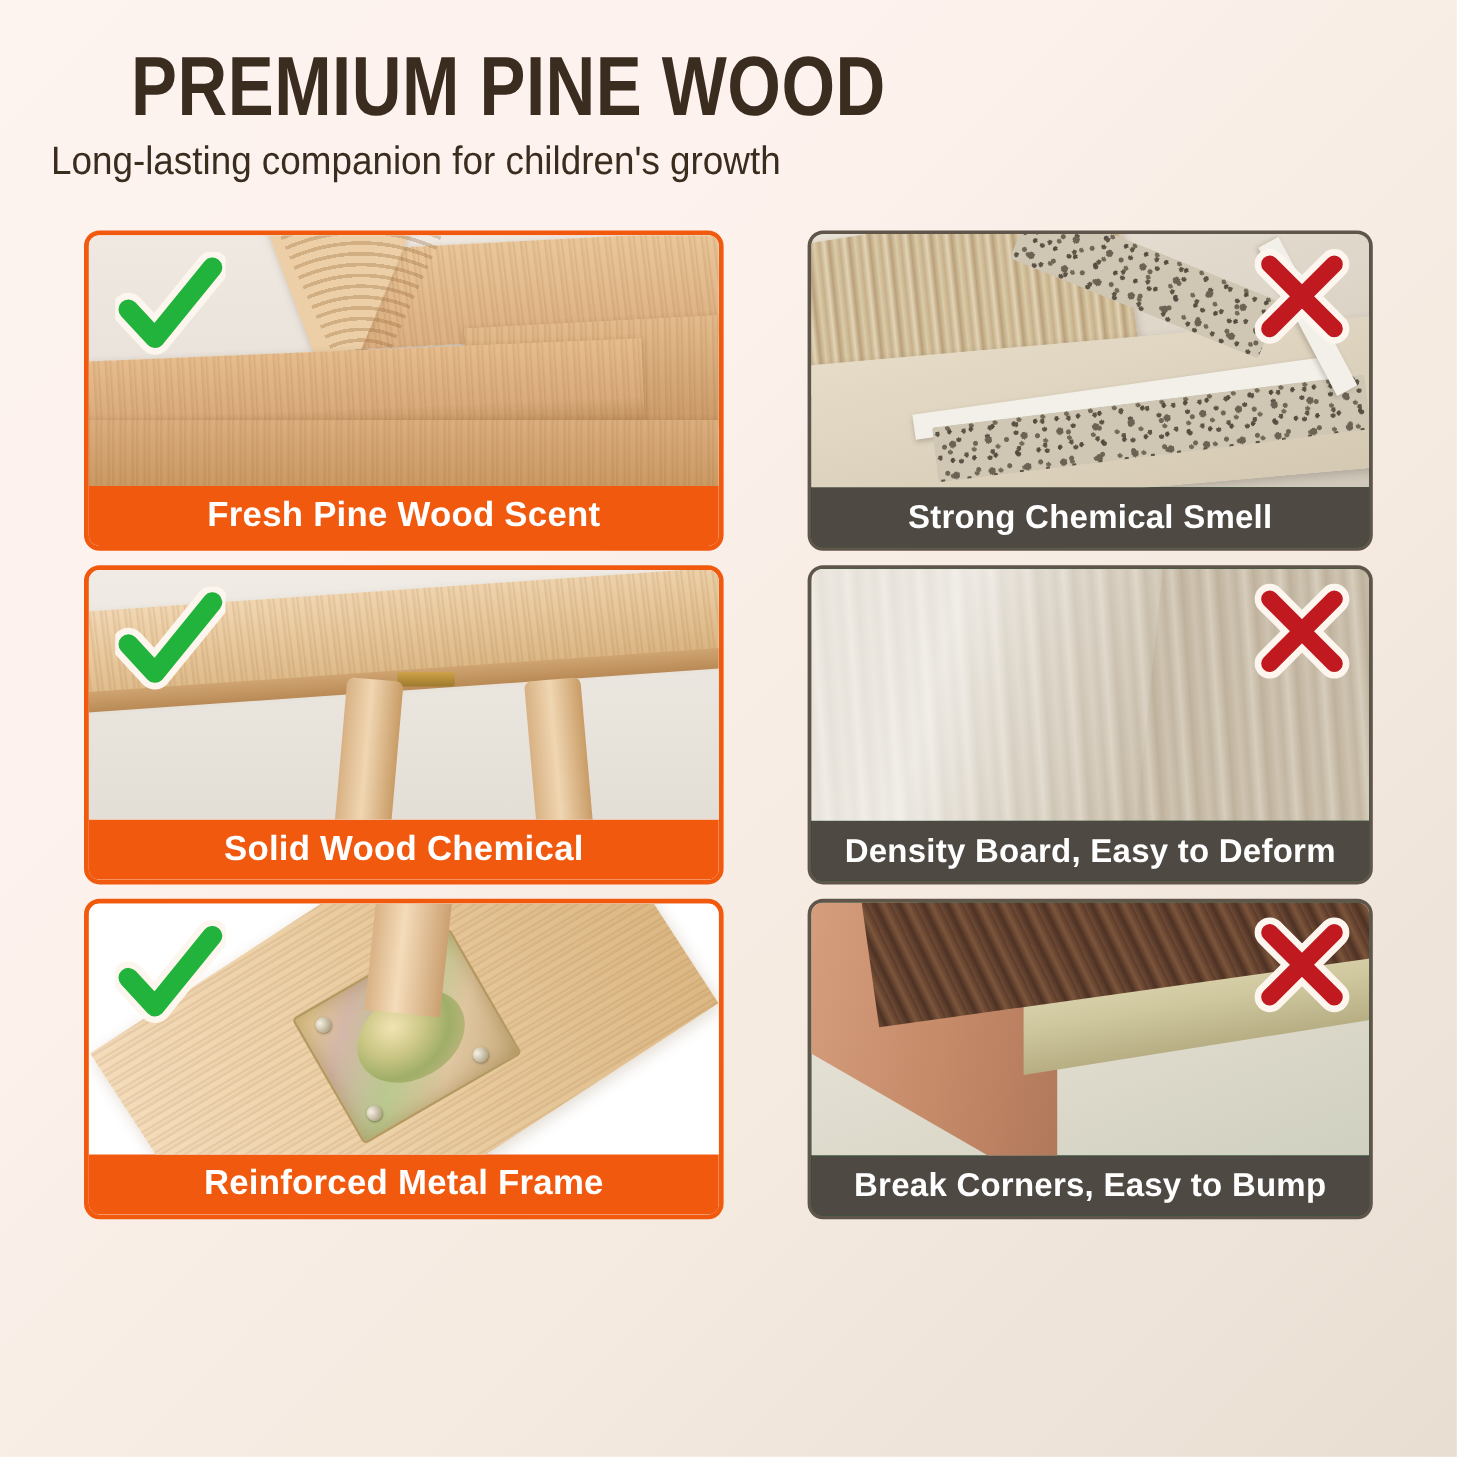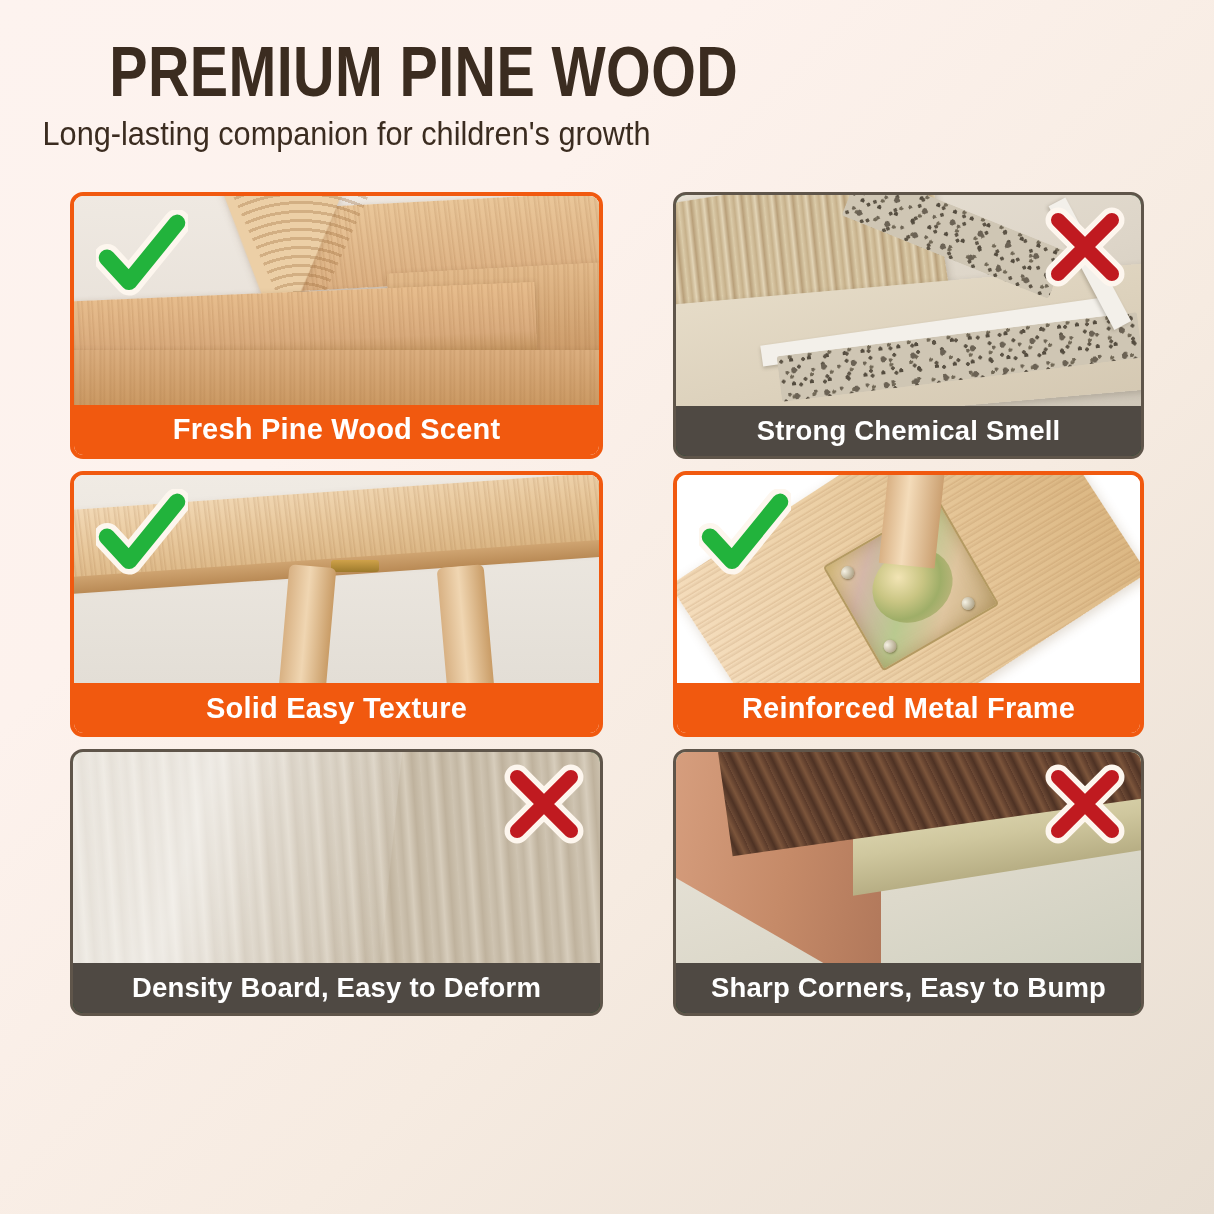--- a/index.html
+++ b/index.html
@@ -355,21 +355,34 @@
         <div class="edge"></div>
         <div class="bracket"></div>
         <div class="leg"></div>
         <div class="leg leg2"></div>
       </div>
       <svg class="mark check" viewBox="0 0 100 100">
         <path d="M12 52 L36 78 L88 14" fill="none" stroke="#fdf6ee" stroke-width="30" stroke-linecap="round" stroke-linejoin="round"></path>
         <path d="M12 52 L36 78 L88 14" fill="none" stroke="#22B33C" stroke-width="18" stroke-linecap="round" stroke-linejoin="round"></path>
       </svg>
     </div>
-    <div class="bar">Solid Easy Texture</div>
+    <div class="bar">Solid Wood Chemical</div>
+  </div>
+
+  <div class="card bad">
+    <div class="photo">
+      <div class="scene s3">
+        <div class="sheen"></div>
+      </div>
+      <svg class="mark cross" viewBox="0 0 100 100">
+        <path d="M18 18 L82 82 M82 18 L18 82" stroke="#fdf6ee" stroke-width="30" stroke-linecap="round"></path>
+        <path d="M18 18 L82 82 M82 18 L18 82" stroke="#C01A20" stroke-width="17" stroke-linecap="round"></path>
+      </svg>
+    </div>
+    <div class="bar">Density Board, Easy to Deform</div>
   </div>
 
   <div class="card good">
     <div class="photo">
       <div class="scene s5">
         <div class="board">
             <div class="grain cap" style="--ang:2deg"></div>
           </div>
         <div class="plate">
           <div class="screw" style="left:8%;top:8%"></div>
@@ -381,43 +394,30 @@
         <div class="post"></div>
       </div>
       <svg class="mark check" viewBox="0 0 100 100">
         <path d="M12 52 L36 78 L88 14" fill="none" stroke="#fdf6ee" stroke-width="30" stroke-linecap="round" stroke-linejoin="round"></path>
         <path d="M12 52 L36 78 L88 14" fill="none" stroke="#22B33C" stroke-width="18" stroke-linecap="round" stroke-linejoin="round"></path>
       </svg>
     </div>
     <div class="bar">Reinforced Metal Frame</div>
   </div>
 
-  <div class="card bad">
-    <div class="photo">
-      <div class="scene s3">
-        <div class="sheen"></div>
-      </div>
-      <svg class="mark cross" viewBox="0 0 100 100">
-        <path d="M18 18 L82 82 M82 18 L18 82" stroke="#fdf6ee" stroke-width="30" stroke-linecap="round"></path>
-        <path d="M18 18 L82 82 M82 18 L18 82" stroke="#C01A20" stroke-width="17" stroke-linecap="round"></path>
-      </svg>
-    </div>
-    <div class="bar">Density Board, Easy to Deform</div>
-  </div>
-
 
 
   <div class="card bad">
     <div class="photo">
       <div class="scene s8">
         <div class="sidefaceL"></div>
         <div class="sidefaceR"></div>
         <div class="topface"></div>
       </div>
       <svg class="mark cross" viewBox="0 0 100 100">
         <path d="M18 18 L82 82 M82 18 L18 82" stroke="#fdf6ee" stroke-width="30" stroke-linecap="round"></path>
         <path d="M18 18 L82 82 M82 18 L18 82" stroke="#C01A20" stroke-width="17" stroke-linecap="round"></path>
       </svg>
     </div>
-    <div class="bar">Sharp Corners, Easy to Bump</div>
+    <div class="bar">Break Corners, Easy to Bump</div>
   </div>
 
 </div>
 
 </body></html>

